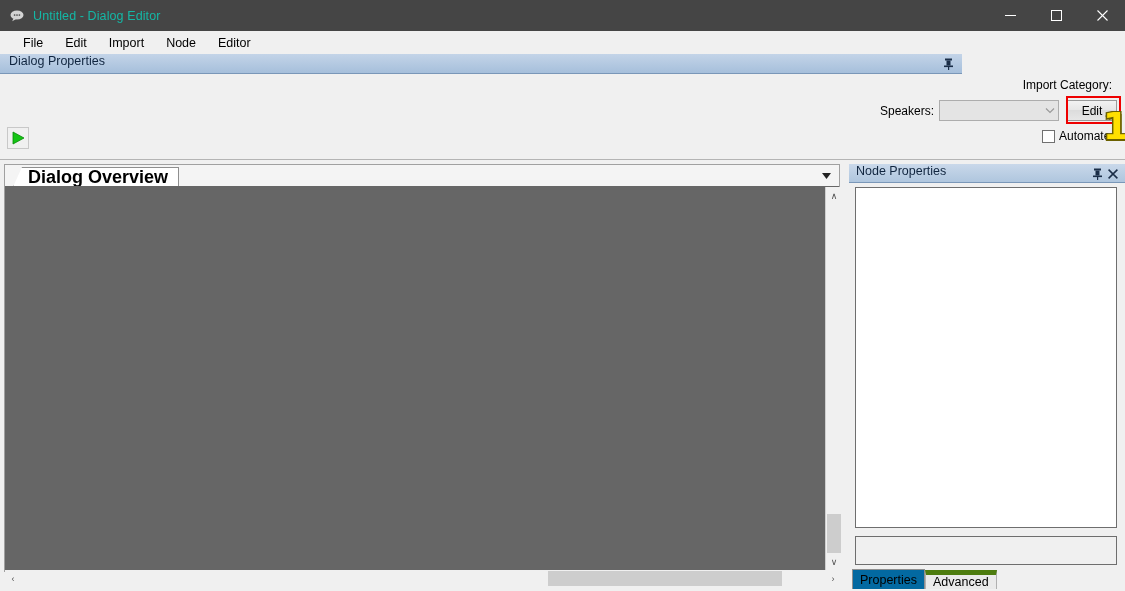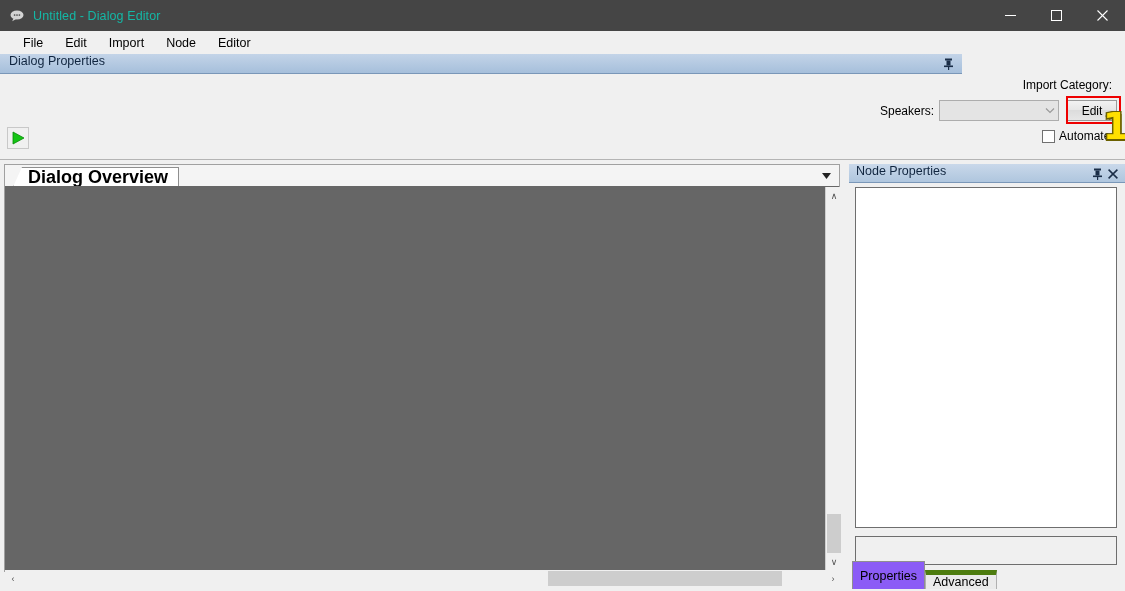--- a/index.html
+++ b/index.html
@@ -337,25 +337,25 @@
     align-items: flex-end;
   }
   .ntab {
     height: 19px;
     padding: 0 7px;
     font-size: 12.5px;
     display: flex; align-items: center;
     box-sizing: border-box;
   }
   .ntab.active {
-    background: #8b5cf6;
+    background: #0369a1;
     border-top: 1px solid #8f8f8f;
     border-left: 1px solid #8f8f8f;
     border-right: 1px solid #8f8f8f;
-    height: 28px;
+    height: 20px;
   }
   .ntab.inactive {
     background: #eaeaea;
     border-top: 5px solid #4d7c0f;
     border-left: 1px solid #b0b0b0;
     border-right: 1px solid #b0b0b0;
     margin-bottom: 0;
   }
 
   

